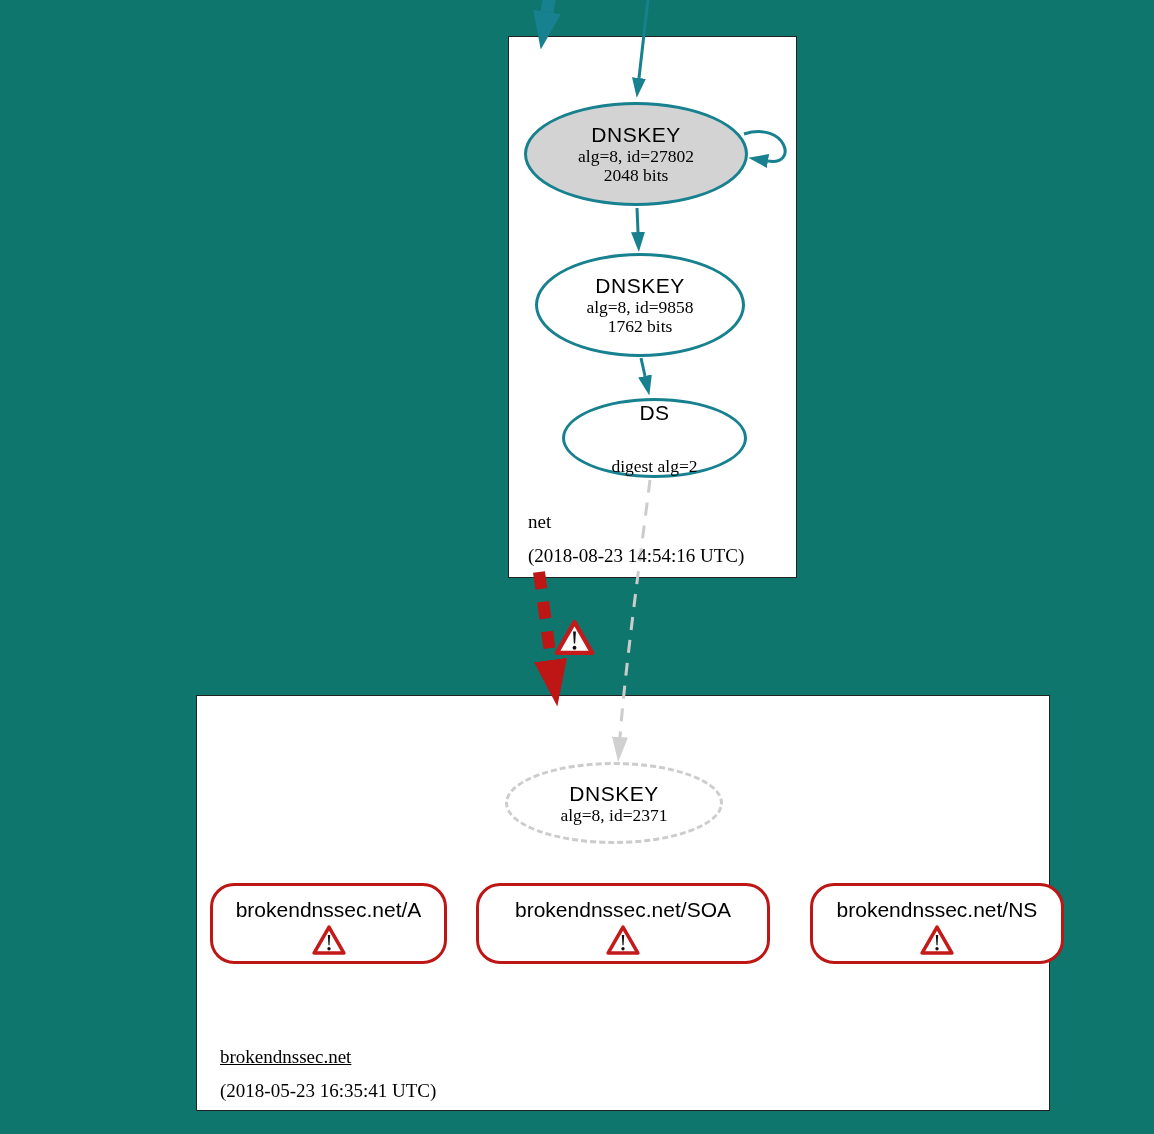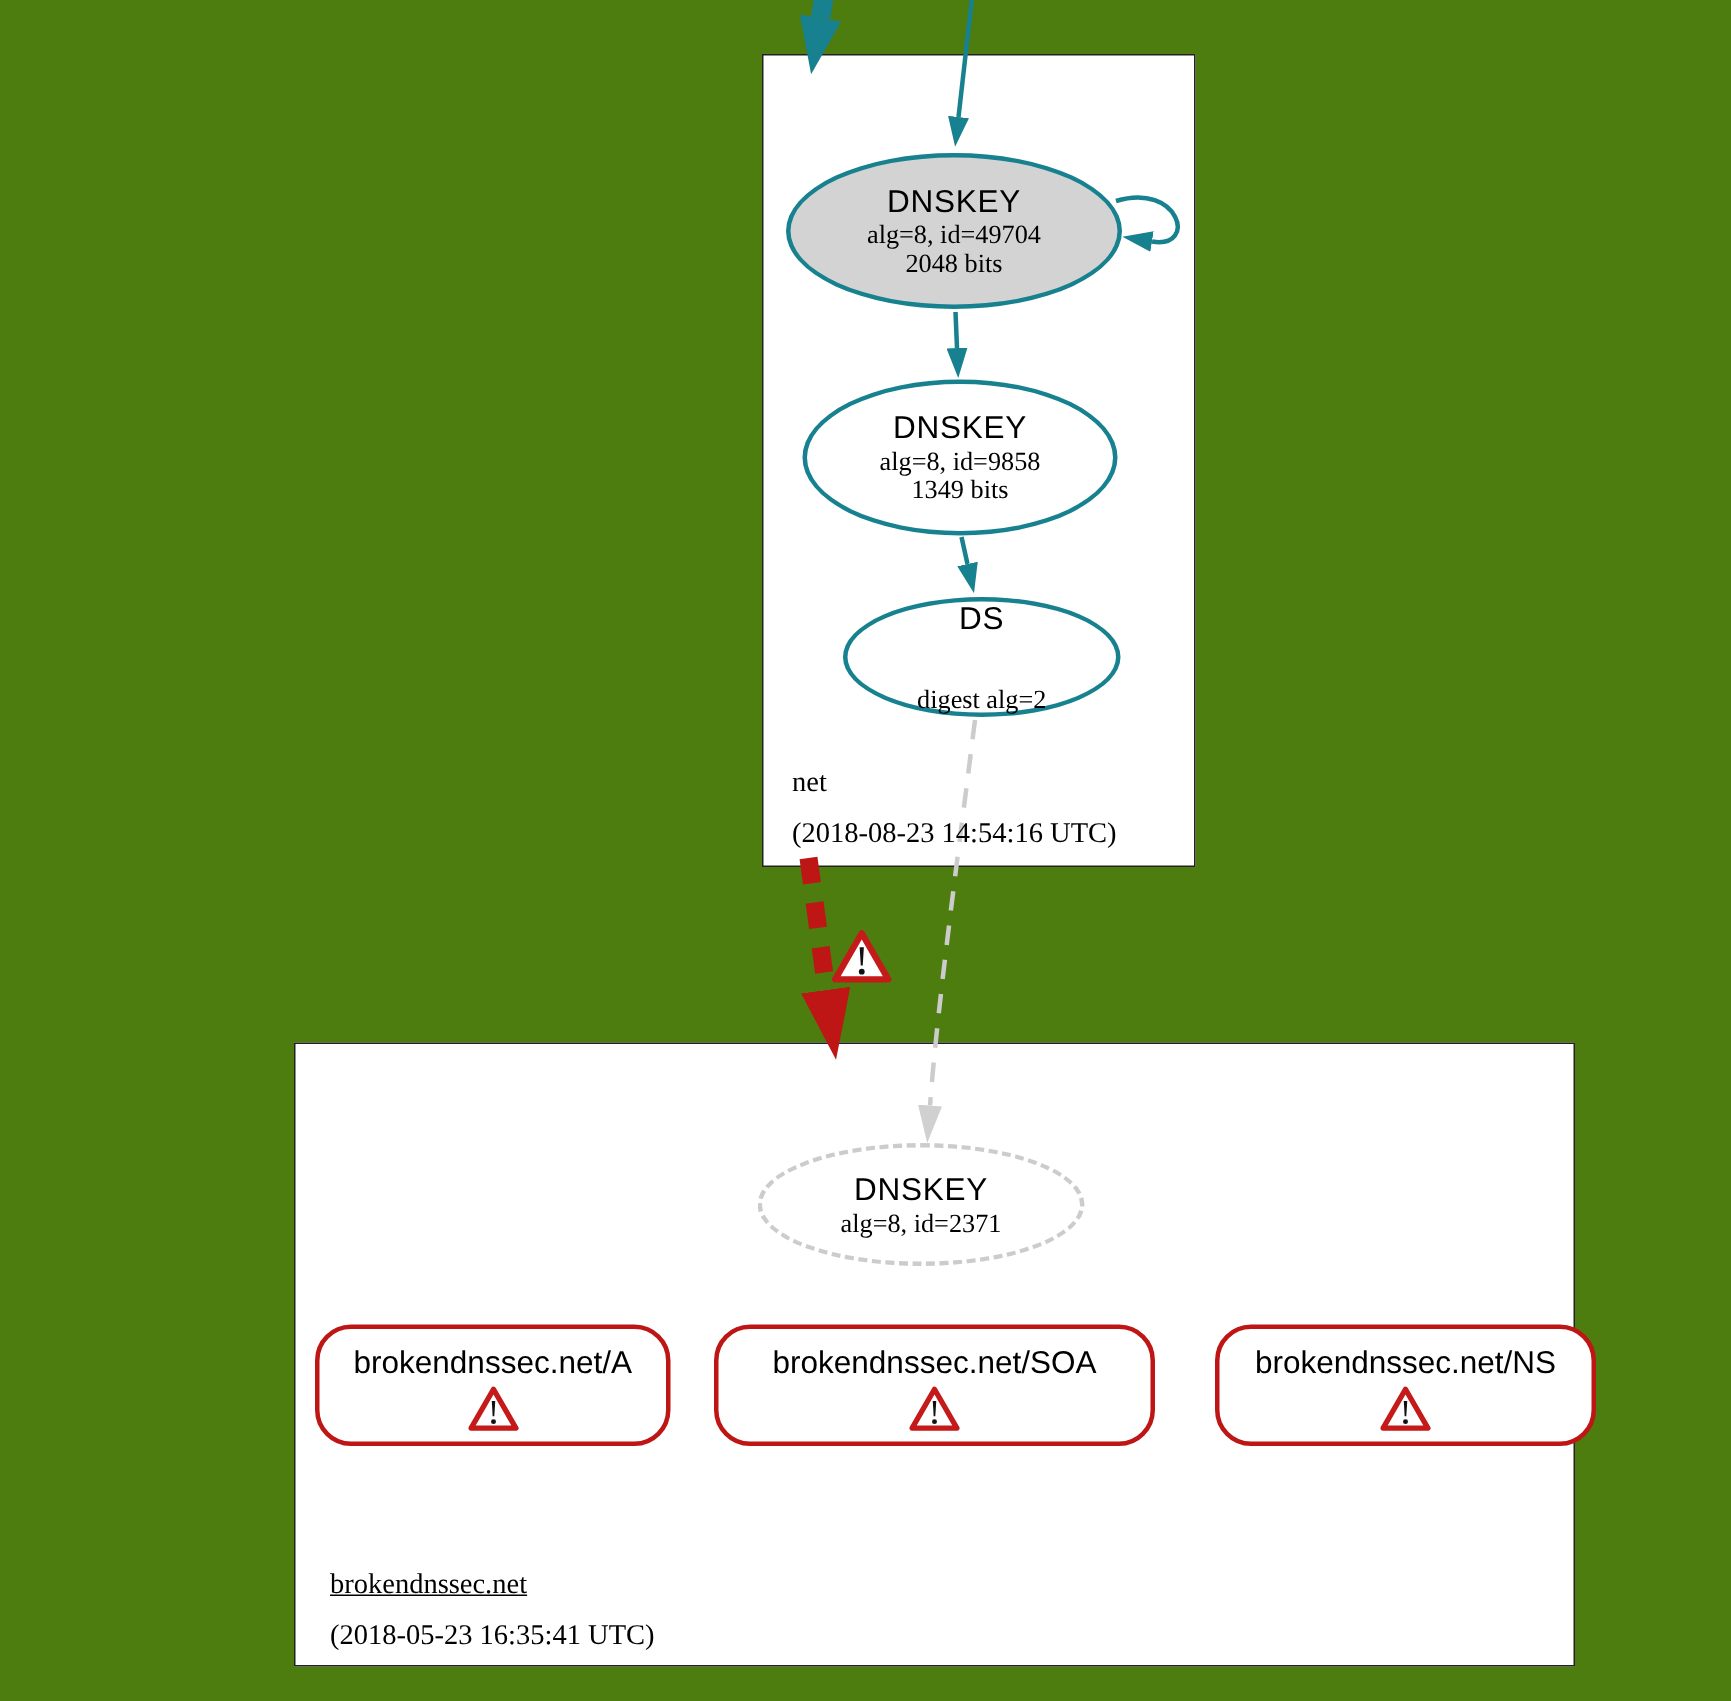--- a/index.html
+++ b/index.html
@@ -1,17 +1,17 @@
 <!DOCTYPE html>
 <html><head>
 <meta charset="utf-8">
 <style>
   html,body { margin:0; padding:0; background:#fff; }
   .stage {
-    position:relative; width:1154px; height:1134px; background:#4d7c0f;
+    position:relative; width:1154px; height:1134px; background:#0f766e;
     overflow:hidden; font-family:"Liberation Sans", sans-serif; color:#000;
   }
   .zone-box {
     position:absolute; box-sizing:border-box; z-index:0;
     border:1.5px solid #222; background:#fff;
   }
   svg.arrows { position:absolute; left:0; top:0; z-index:1; }
   .node {
     position:absolute; z-index:2; box-sizing:border-box;
     display:flex; flex-direction:column; align-items:center; justify-content:center;
@@ -63,28 +63,28 @@
     <line x1="649" y1="-10" x2="639" y2="78" stroke="#17818F" stroke-width="3" marker-end="url(#mTeal)"></line>
     <path d="M 744,134 C 786,121 799,166 768,161" fill="none" stroke="#17818F" stroke-width="3" marker-end="url(#mTeal)"></path>
     <line x1="637" y1="208" x2="638" y2="232" stroke="#17818F" stroke-width="3" marker-end="url(#mTeal)"></line>
     <line x1="641" y1="358" x2="645" y2="376" stroke="#17818F" stroke-width="3" marker-end="url(#mTeal)"></line>
     <path d="M 650,480 C 640,560 625,670 620,737" fill="none" stroke="#CCCCCC" stroke-width="3" stroke-dasharray="13 10" marker-end="url(#mGray)"></path>
     <line x1="539" y1="572" x2="551" y2="660" stroke="#BE1515" stroke-width="12" stroke-dasharray="17 13" marker-end="url(#mRedBig)"></line>
   </svg>
 
   <div class="node ellipse ksk-fill" style="left:524px; top:102px; width:224px; height:104px;">
     <div class="node-title">DNSKEY</div>
-    <div class="node-detail">alg=8, id=49704</div>
+    <div class="node-detail">alg=8, id=27802</div>
     <div class="node-detail">2048 bits</div>
   </div>
 
   <div class="node ellipse" style="left:535px; top:253px; width:210px; height:104px;">
     <div class="node-title">DNSKEY</div>
     <div class="node-detail">alg=8, id=9858</div>
-    <div class="node-detail">1349 bits</div>
+    <div class="node-detail">1762 bits</div>
   </div>
 
   <div class="node ellipse" style="left:562px; top:398px; width:185px; height:80px;gap:32px;">
     <div class="node-title">DS</div>
     <div class="node-detail">digest alg=2</div>
   </div>
 
   <div class="zone-label" style="left:528px; top:511px;">net</div>
   <div class="zone-ts" style="left:528px; top:545px;">(2018-08-23 14:54:16 UTC)</div>
 

